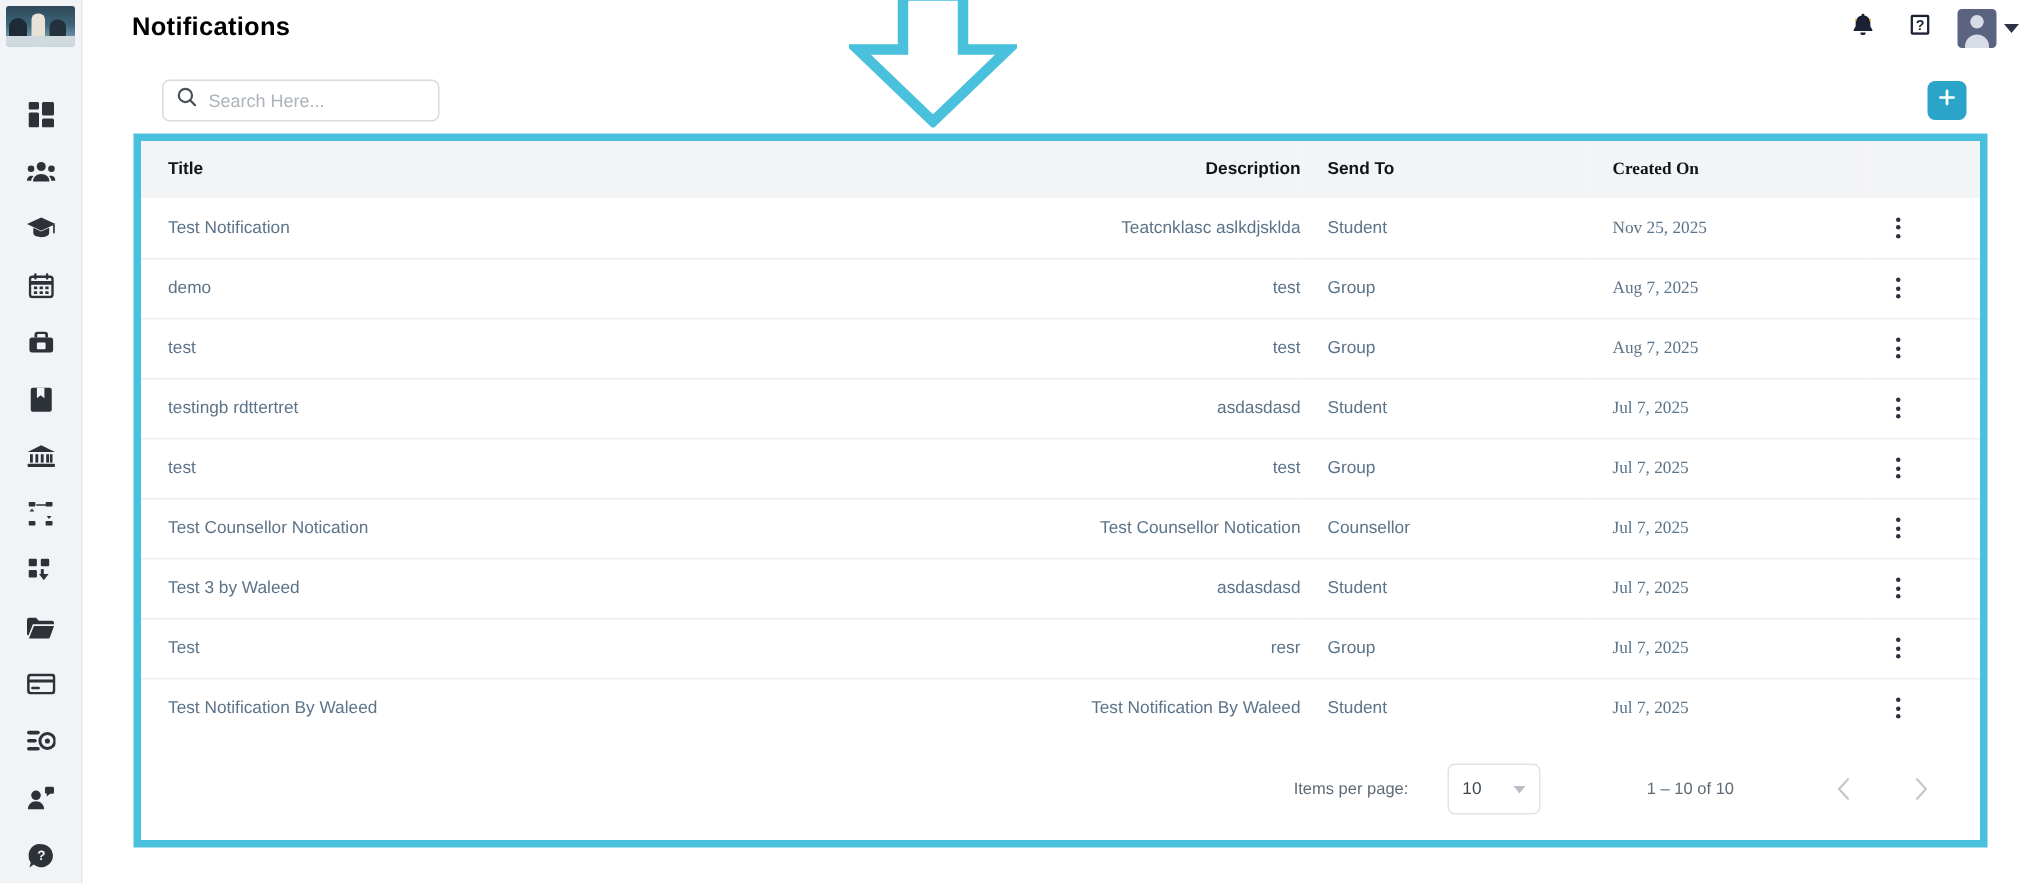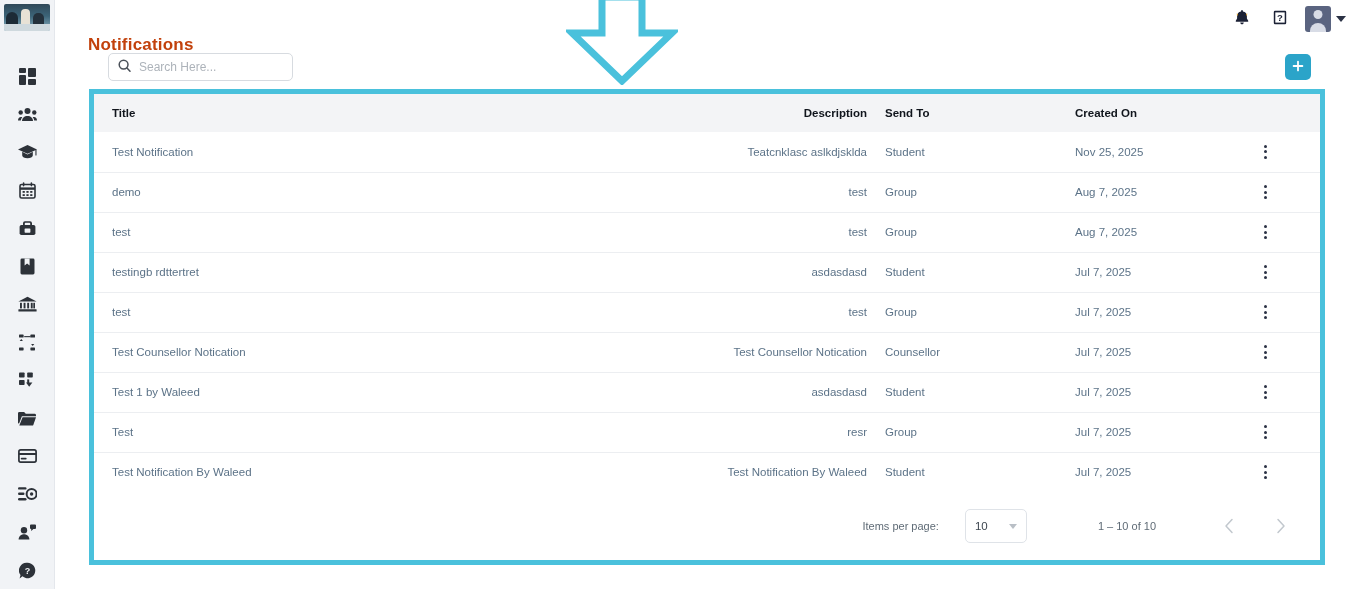--- a/index.html
+++ b/index.html
@@ -35,23 +35,22 @@
   .nav-item {
     width: 55px; height: 38px;
     display: flex; align-items: center; justify-content: center;
     cursor: pointer;
   }
   .nav-item svg { display:block; }
 
   
   .page-title {
     position: absolute; left: 88px; top: 8px;
-    font-size: 17px; font-weight: bold; color: #c2410c;
+    font-size: 17px; font-weight: bold; color: #000000;
     letter-spacing: .2px;
-    margin-top: 27px;
   }
   .header-actions {
     position: absolute; right: 12px; top: 6px;
     display: flex; align-items: center; gap: 12px;
   }
   .hdr-btn {
     width: 26px; height: 26px; border-radius: 4px; background: #fff;
     display: flex; align-items: center; justify-content: center;
     cursor: pointer;
   }
@@ -120,21 +119,21 @@
   tbody td {
     font-size: 11.5px; color: #5c7388;
     padding: 12px 0 12px 18px;
     border-top: 1px solid #eceef1;
     height: 40px; overflow: hidden; white-space: nowrap; text-overflow: ellipsis;
   }
   tbody tr:first-child td { border-top: none; }
   .col-title { width: 390px; }
   .col-desc { width: 383px; text-align: right; }
   .col-sendto { width: 190px; }
-  .col-created { width: 190px; }
+  .col-created { width: 190px; font-family: Liberation Serif, serif; }
   .col-actions { width: 75px; padding-left: 0 !important; }
   .kebab {
     display: flex; flex-direction: column; align-items: center; gap: 2.5px;
     width: 20px; cursor: pointer; margin-left: 8px;
   }
   .kebab span { width: 3px; height: 3px; border-radius: 50%; background: #2b3245; display:block; }
 
   
   .paginator {
     display: flex; align-items: center; justify-content: flex-end;
@@ -471,21 +470,21 @@
               <td class="col-created">Jul 7, 2025</td>
               <td class="col-actions">
                 <div class="kebab">
                   <span></span>
                   <span></span>
                   <span></span>
                 </div>
               </td>
             </tr>
             <tr>
-              <td class="col-title">Test 1 by Waleed</td>
+              <td class="col-title">Test 3 by Waleed</td>
               <td class="col-desc">asdasdasd</td>
               <td class="col-sendto">Student</td>
               <td class="col-created">Jul 7, 2025</td>
               <td class="col-actions">
                 <div class="kebab">
                   <span></span>
                   <span></span>
                   <span></span>
                 </div>
               </td>

